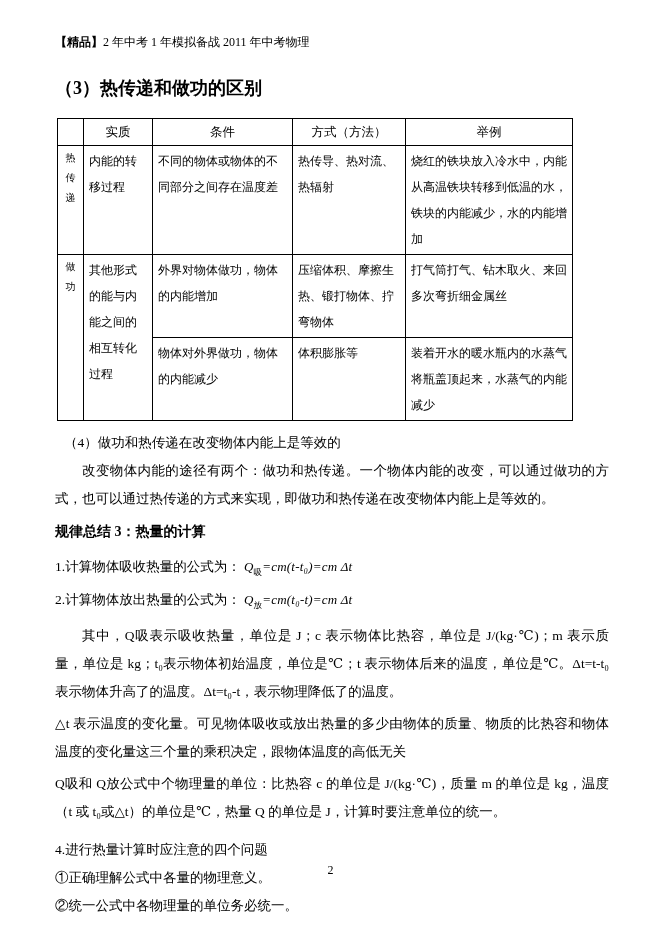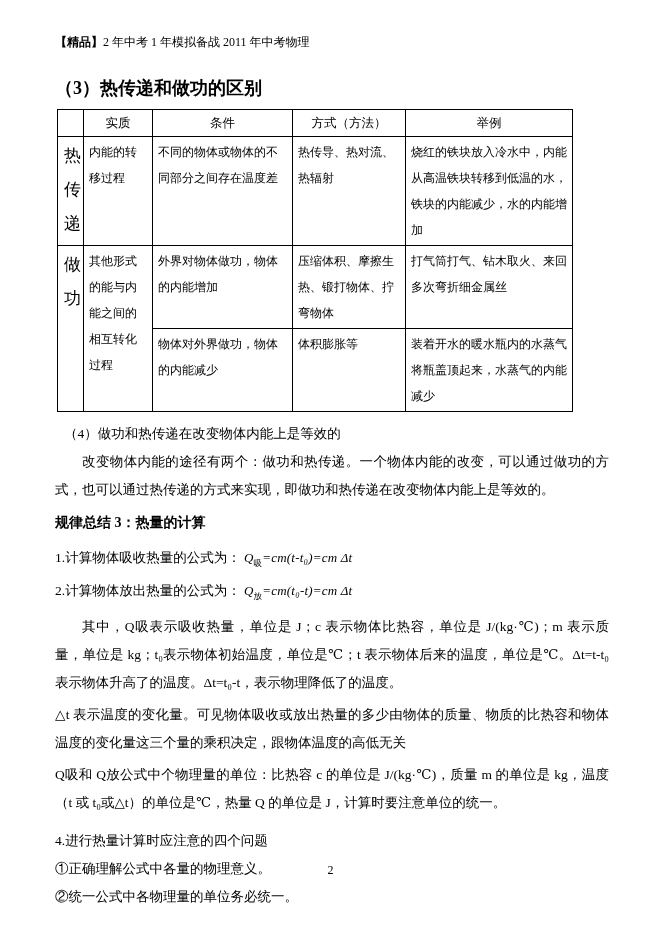--- a/index.html
+++ b/index.html
@@ -11,39 +11,39 @@
   }
   .doc { padding: 34px 52px 0 55px; font-size: 13.5px; }
 
   .doc-header { font-size: 12px; line-height: 16px; white-space: nowrap; }
   .doc-header .brand { font-weight: bold; }
 
   .h-sub { font-size: 18px; line-height: 20px; margin: 28px 0 0 0; font-weight: bold; }
 
   table.cmp {
     border-collapse: collapse; table-layout: fixed;
-    width: 515px; margin: 11px 0 0 2px;
+    width: 515px; margin: 20px 0 0 2px;
     font-size: 12px;
   }
   table.cmp td {
     border: 1px solid #000; vertical-align: top;
     padding: 2px 5px; line-height: 26px;
     overflow: hidden;
   }
   table.cmp tr.thead td {
     text-align: center; height: 24px; line-height: 24px; font-size: 12.5px;
     padding: 1px 2px;
   }
   tr.row-heat td { height: 102px; }
   tr.row-work1 td { height: 52px; }
   tr.row-work2 td { height: 76px; }
   td.label-cell { padding: 2px 0; }
   .vlabel {
     width: 13px; margin: 0 auto; text-align: center;
-    word-break: break-all; line-height: 34px; font-size: 17px;
+    word-break: break-all; line-height: 20px; font-size: 10px;
   }
 
   .h-sub4 { font-size: 13.5px; line-height: 20px; margin: 12px 0 0 9px; }
 
   p { margin: 0; line-height: 28px; font-size: 13.5px; }
   .just { text-align: justify; }
   .indent { text-indent: 2em; }
   .mt6 { margin-top: 10px; }
   .mt4 { margin-top: 4px; }
 

